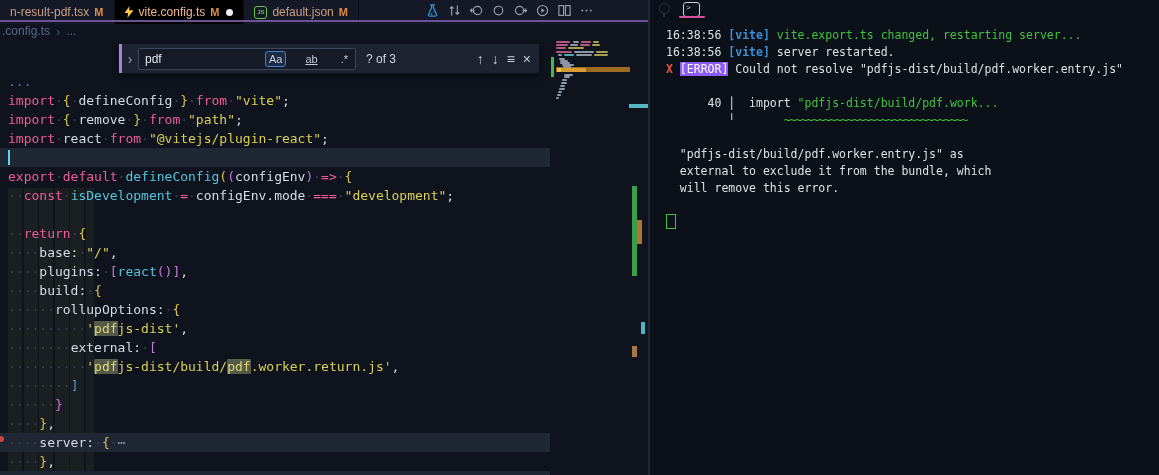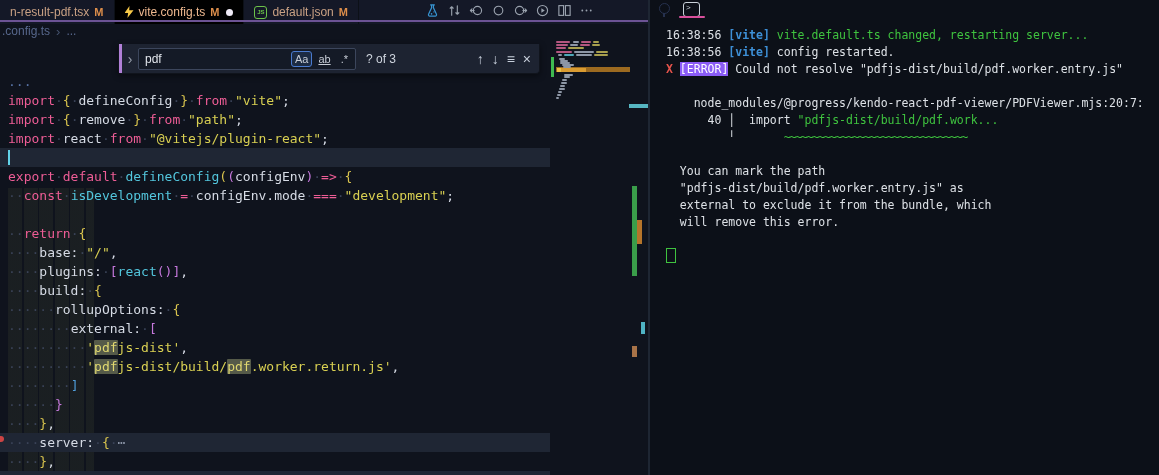--- a/index.html
+++ b/index.html
@@ -59,21 +59,21 @@
 
   
   .findwidget{position:absolute;left:118px;top:44px;width:422px;height:30px;background:#1d2331;
       border:1px solid #10141c;border-top:none;border-radius:0 0 4px 4px;box-shadow:0 2px 6px rgba(0,0,0,.45);
       display:flex;align-items:center;box-sizing:border-box;font-size:12px;}
   .fw-accent{width:3px;align-self:stretch;background:#b180d7;}
   .fw-chevron{width:16px;text-align:center;color:#9aa2ae;font-size:14px;cursor:pointer;}
   .fw-input{display:flex;align-items:center;width:218px;height:22px;background:#141a26;
       border:1px solid #3c465c;border-radius:2px;padding:0 3px 0 6px;box-sizing:border-box;cursor:text;}
   .fw-query{flex:1;color:#e2e6ec;font-family:"Liberation Sans",sans-serif;}
-  .fw-toggle{padding:1px 3px;margin-left:2px;color:#c7cdd6;border:1px solid transparent;border-radius:3px;
+  .fw-toggle{padding:1px 3px;margin-left:15px;color:#c7cdd6;border:1px solid transparent;border-radius:3px;
       cursor:pointer;font-size:11px;}
   .fw-toggle.on{border-color:#4a7bd0;background:rgba(64,120,200,.18);}
   .fw-word{text-decoration:underline;}
   .fw-results{margin-left:10px;color:#cfd5de;white-space:nowrap;}
   .fw-nav{margin-left:auto;display:flex;align-items:center;gap:8px;padding-right:8px;}
   .fw-btn{color:#c8d0dc;font-size:14px;cursor:pointer;line-height:1;}
 
   
   .divider{position:absolute;left:648px;top:0;width:2px;height:475px;background:#1e2633;cursor:col-resize;}
   .terminal{position:absolute;left:650px;top:0;width:509px;height:475px;background:#0c1018;}
@@ -178,22 +178,22 @@
       <div class="code-line"><span class="c-kw">import</span><span class="c-ws">·</span><span class="c-fg">react</span><span class="c-ws">·</span><span class="c-kw">from</span><span class="c-ws">·</span><span class="c-str">"@vitejs/plugin-react"</span><span class="c-fg">;</span></div>
       <div class="code-line hl"><span class="cursor"></span></div>
       <div class="code-line"><span class="c-kw">export</span><span class="c-ws">·</span><span class="c-kw">default</span><span class="c-ws">·</span><span class="c-fn">defineConfig</span><span class="c-b1">(</span><span class="c-b2">(</span><span class="c-fg">configEnv</span><span class="c-b2">)</span><span class="c-ws">·</span><span class="c-kw">=&gt;</span><span class="c-ws">·</span><span class="c-b1">{</span></div>
       <div class="code-line"><span class="c-ws">··</span><span class="c-kw">const</span><span class="c-ws">·</span><span class="c-fn">isDevelopment</span><span class="c-ws">·</span><span class="c-kw">=</span><span class="c-ws">·</span><span class="c-fg">configEnv.mode</span><span class="c-ws">·</span><span class="c-kw">===</span><span class="c-ws">·</span><span class="c-str">"development"</span><span class="c-fg">;</span></div>
       <div class="code-line"></div>
       <div class="code-line"><span class="c-ws">··</span><span class="c-kw">return</span><span class="c-ws">·</span><span class="c-b1">{</span></div>
       <div class="code-line"><span class="c-ws">····</span><span class="c-fg">base:</span><span class="c-ws">·</span><span class="c-str">"/"</span><span class="c-fg">,</span></div>
       <div class="code-line"><span class="c-ws">····</span><span class="c-fg">plugins:</span><span class="c-ws">·</span><span class="c-b2">[</span><span class="c-fn">react</span><span class="c-b2">()</span><span class="c-b2">]</span><span class="c-fg">,</span></div>
       <div class="code-line"><span class="c-ws">····</span><span class="c-fg">build:</span><span class="c-ws">·</span><span class="c-b1">{</span></div>
       <div class="code-line"><span class="c-ws">······</span><span class="c-fg">rollupOptions:</span><span class="c-ws">·</span><span class="c-b1">{</span></div>
+      <div class="code-line"><span class="c-ws">··········</span><span class="c-str">'</span><span class="c-strm">pdf</span><span class="c-str">js-dist'</span><span class="c-fg">,</span></div>
       <div class="code-line"><span class="c-ws">········</span><span class="c-fg">external:</span><span class="c-ws">·</span><span class="c-b2">[</span></div>
-      <div class="code-line"><span class="c-ws">··········</span><span class="c-str">'</span><span class="c-strm">pdf</span><span class="c-str">js-dist'</span><span class="c-fg">,</span></div>
       <div class="code-line"><span class="c-ws">··········</span><span class="c-str">'</span><span class="c-strm">pdf</span><span class="c-str">js-dist/build/</span><span class="c-strm">pdf</span><span class="c-str">.worker.return.js'</span><span class="c-fg">,</span></div>
       <div class="code-line"><span class="c-ws">········</span><span class="c-b3">]</span></div>
       <div class="code-line"><span class="c-ws">······</span><span class="c-b2">}</span></div>
       <div class="code-line"><span class="c-ws">····</span><span class="c-b1">}</span><span class="c-fg">,</span></div>
       <div class="code-line hl"><span class="c-ws">····</span><span class="c-fg">server:</span><span class="c-ws">·</span><span class="c-b1">{</span><span class="c-ws">·</span><span class="c-fold">⋯</span></div>
       <div class="code-line"><span class="c-ws">····</span><span class="c-b1">}</span><span class="c-fg">,</span></div>
     </div>
   <div class="sliver"></div>
   <div class="reddot"></div>
 
@@ -260,29 +260,27 @@
     </div>
   </div>
 
   <div class="divider"></div>
 
   <div class="terminal">
     <span class="bulb"></span>
     <span class="termtab">&gt;</span>
     <div class="termtab-underline"></div>
     <div id="termlines">
-        <div class="term-line"><span class="t-w">16:38:56 </span><span class="t-bl">[vite]</span><span class="t-g"> vite.default.ts changed, restarting server...</span></div>
-        <div class="term-line"><span class="t-w">16:38:56 </span><span class="t-bl">[vite]</span><span class="t-w"> config restarted.</span></div>
+        <div class="term-line"><span class="t-w">16:38:56 </span><span class="t-bl">[vite]</span><span class="t-g"> vite.export.ts changed, restarting server...</span></div>
+        <div class="term-line"><span class="t-w">16:38:56 </span><span class="t-bl">[vite]</span><span class="t-w"> server restarted.</span></div>
         <div class="term-line"><span class="t-rx">X </span><span class="t-eb">[ERROR]</span><span class="t-w"> Could not resolve "pdfjs-dist/build/pdf.worker.entry.js"</span></div>
         <div class="term-line"></div>
-        <div class="term-line"><span class="t-w">    node_modules/@progress/kendo-react-pdf-viewer/PDFViewer.mjs:20:7:</span></div>
         <div class="term-line"><span class="t-w">      40 │  import </span><span class="t-g">"pdfjs-dist/build/pdf.work...</span></div>
         <div class="term-line"><span class="t-w">         ╵       </span><span class="t-sq">~~~~~~~~~~~~~~~~~~~~~~~~~~~~~~~~</span></div>
         <div class="term-line"></div>
-        <div class="term-line"><span class="t-w">  You can mark the path</span></div>
         <div class="term-line"><span class="t-w">  "pdfjs-dist/build/pdf.worker.entry.js" as</span></div>
         <div class="term-line"><span class="t-w">  external to exclude it from the bundle, which</span></div>
         <div class="term-line"><span class="t-w">  will remove this error.</span></div>
         <div class="term-line"></div>
         <div class="term-line"><span class="t-cur"></span></div>
       </div>
   </div>
 
 </div>
 

